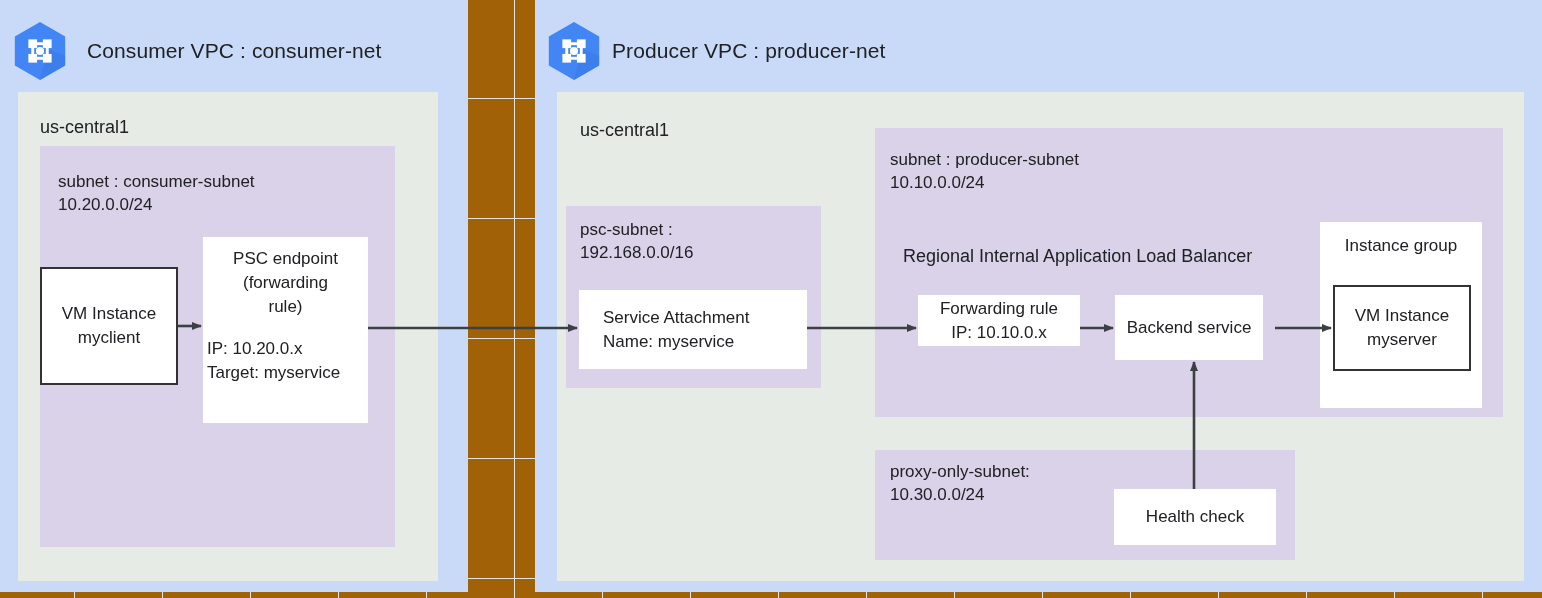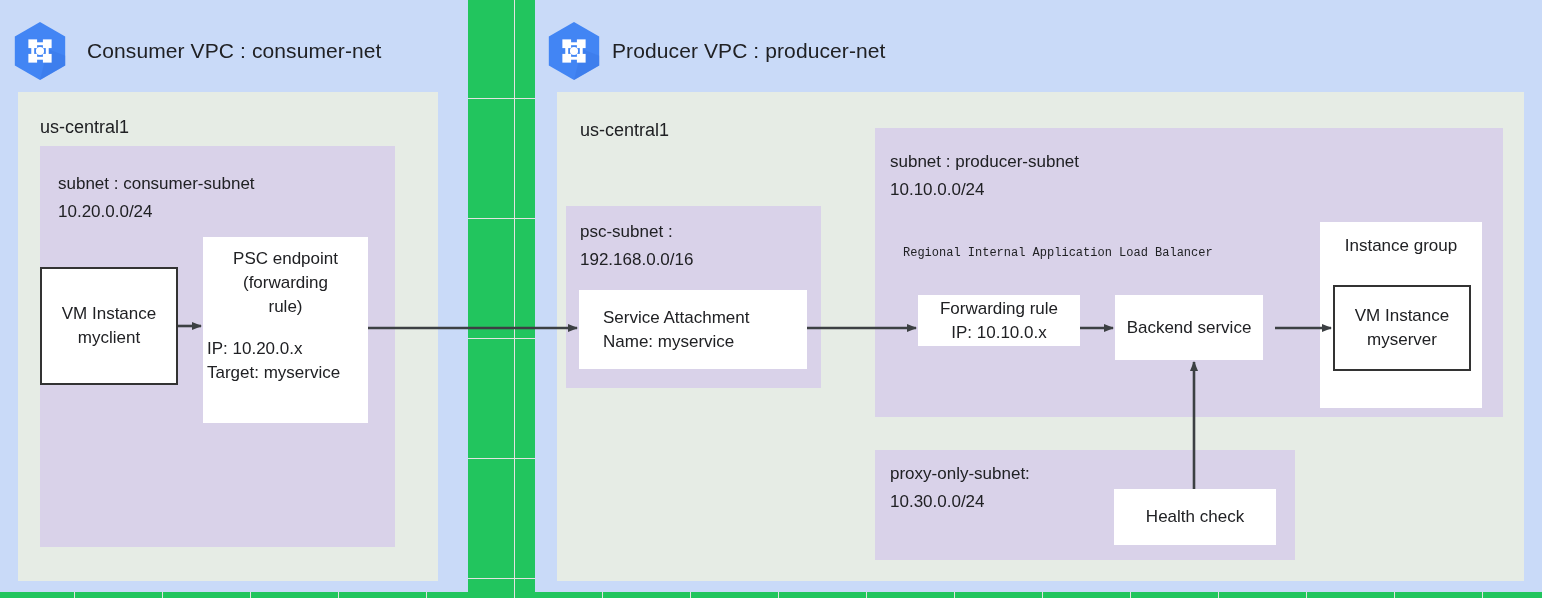--- a/index.html
+++ b/index.html
@@ -5,21 +5,21 @@
   html, body {
     margin: 0;
     padding: 0;
     background: #f1f1f0;
   }
   #canvas {
     position: relative;
     width: 1542px;
     height: 598px;
     overflow: hidden;
-    background: #22c55e;
+    background: #a16207;
     font-family: "Liberation Sans", "DejaVu Sans", sans-serif;
     color: #202124;
   }
 
   
   .grid-bg {
     position: absolute;
     left: 0; top: 0;
     width: 1542px; height: 598px;
     background-image:
@@ -62,21 +62,21 @@
   }
 
   .subnet {
     position: absolute;
     background: #d9d2e9;
     box-sizing: border-box;
   }
   .subnet-label {
     position: absolute;
     font-size: 17px;
-    line-height: 28px;
+    line-height: 23px;
     color: #202124;
     white-space: pre-line;
   }
 
   .node {
     position: absolute;
     background: #ffffff;
     box-sizing: border-box;
     display: flex;
     flex-direction: column;
@@ -86,24 +86,23 @@
     line-height: 24px;
     color: #202124;
     text-align: center;
   }
   .node.bordered { border: 2px solid #333333; }
   .node .ln { white-space: nowrap; }
   .node .blk-left { align-self: flex-start; text-align: left; white-space: pre-line; }
 
   .plain-label {
     position: absolute;
-    font-size: 12px;
+    font-size: 18px;
     color: #202124;
     white-space: nowrap;
-    font-family: Liberation Mono, monospace;
   }
 
   svg.arrows {
     position: absolute;
     left: 0; top: 0;
     width: 1542px; height: 598px;
     pointer-events: none;
   }
 </style>
 </head>

